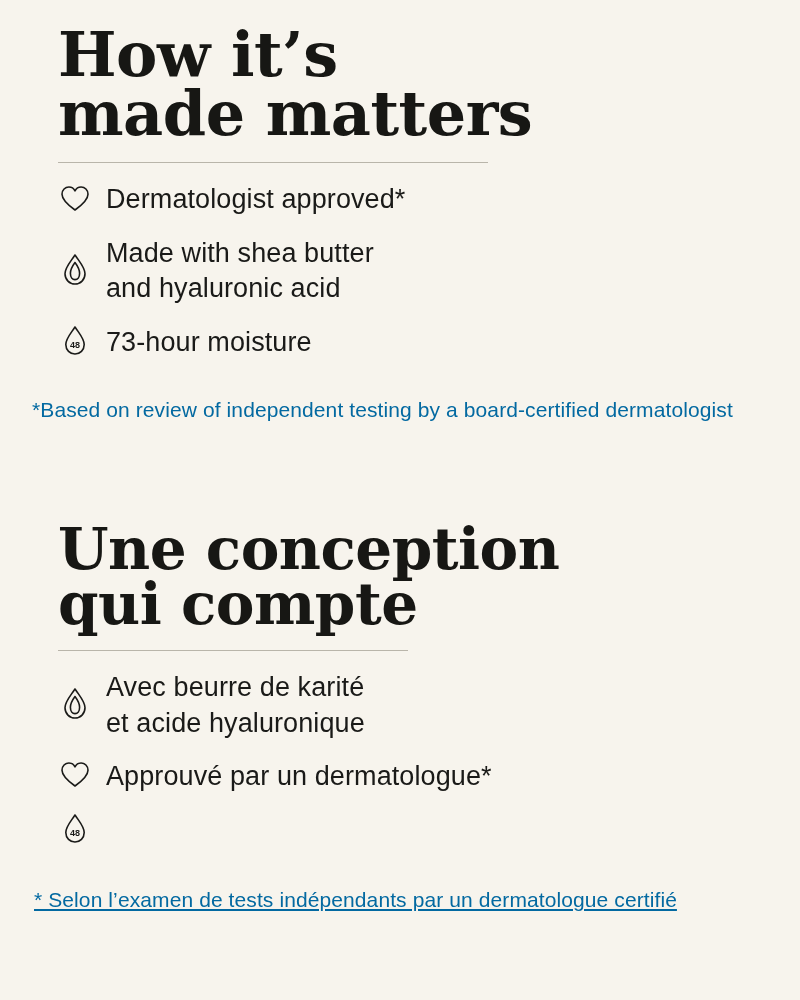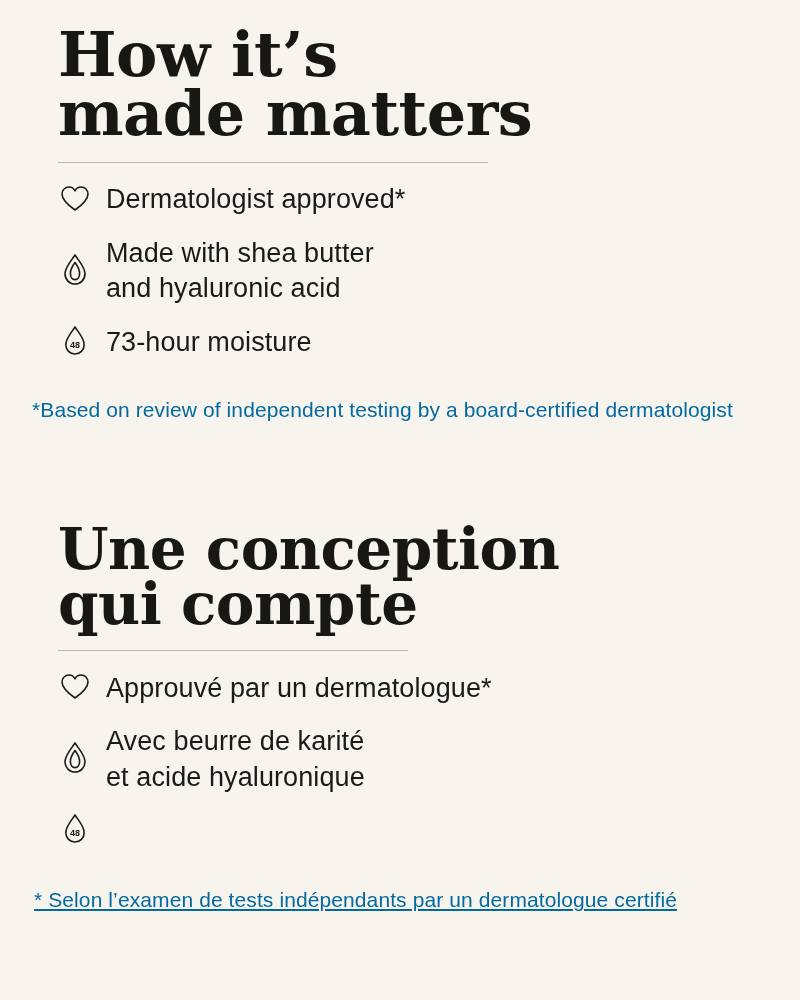--- a/index.html
+++ b/index.html
@@ -156,36 +156,36 @@
   <section class="block" id="block-fr">
     <h1 class="headline">
       <span class="line">Une conception</span>
       <span class="line">qui compte</span>
     </h1>
     <div class="rule" id="rule-fr"></div>
 
     <ul class="features">
       <li class="feature">
         <span class="icon">
-          <svg width="30" height="28" viewBox="0 0 30 28" aria-hidden="true">
-            <path class="stroke" d="M15 25 C 6 18.5, 2 14, 2 9.2 C 2 5, 5.2 2, 8.9 2 C 11.6 2, 13.9 3.6, 15 5.9 C 16.1 3.6, 18.4 2, 21.1 2 C 24.8 2, 28 5, 28 9.2 C 28 14, 24 18.5, 15 25 Z"></path>
-          </svg>
-        </span>
-        <span class="text">Approuvé par un dermatologue*</span>
-      </li>
-
-      <li class="feature">
-        <span class="icon">
           <svg width="28" height="34" viewBox="0 0 28 34" aria-hidden="true">
             <path class="stroke" d="M14 2 C 9 9.5, 4 14.5, 4 20.8 C 4 26.6, 8.5 31, 14 31 C 19.5 31, 24 26.6, 24 20.8 C 24 14.5, 19 9.5, 14 2 Z"></path>
             <path class="stroke" d="M14 9.5 C 11 13.5, 9.4 16.8, 9.4 20.3 C 9.4 24.2, 11.4 26.6, 14 26.6 C 16.6 26.6, 18.6 24.2, 18.6 20.3 C 18.6 16.8, 17 13.5, 14 9.5 Z"></path>
           </svg>
         </span>
         <span class="text">Avec beurre de karité
 et acide hyaluronique</span>
+      </li>
+
+      <li class="feature">
+        <span class="icon">
+          <svg width="30" height="28" viewBox="0 0 30 28" aria-hidden="true">
+            <path class="stroke" d="M15 25 C 6 18.5, 2 14, 2 9.2 C 2 5, 5.2 2, 8.9 2 C 11.6 2, 13.9 3.6, 15 5.9 C 16.1 3.6, 18.4 2, 21.1 2 C 24.8 2, 28 5, 28 9.2 C 28 14, 24 18.5, 15 25 Z"></path>
+          </svg>
+        </span>
+        <span class="text">Approuvé par un dermatologue*</span>
       </li>
 
       <li class="feature">
         <span class="icon">
           <svg width="28" height="34" viewBox="0 0 28 34" aria-hidden="true">
             <path class="stroke" d="M14 3 C 9.4 10, 4.8 14.6, 4.8 20.5 C 4.8 26, 9 30, 14 30 C 19 30, 23.2 26, 23.2 20.5 C 23.2 14.6, 18.6 10, 14 3 Z"></path>
             <text class="drop-num" x="14" y="23.5" text-anchor="middle">48</text>
           </svg>
         </span>
       </li>

